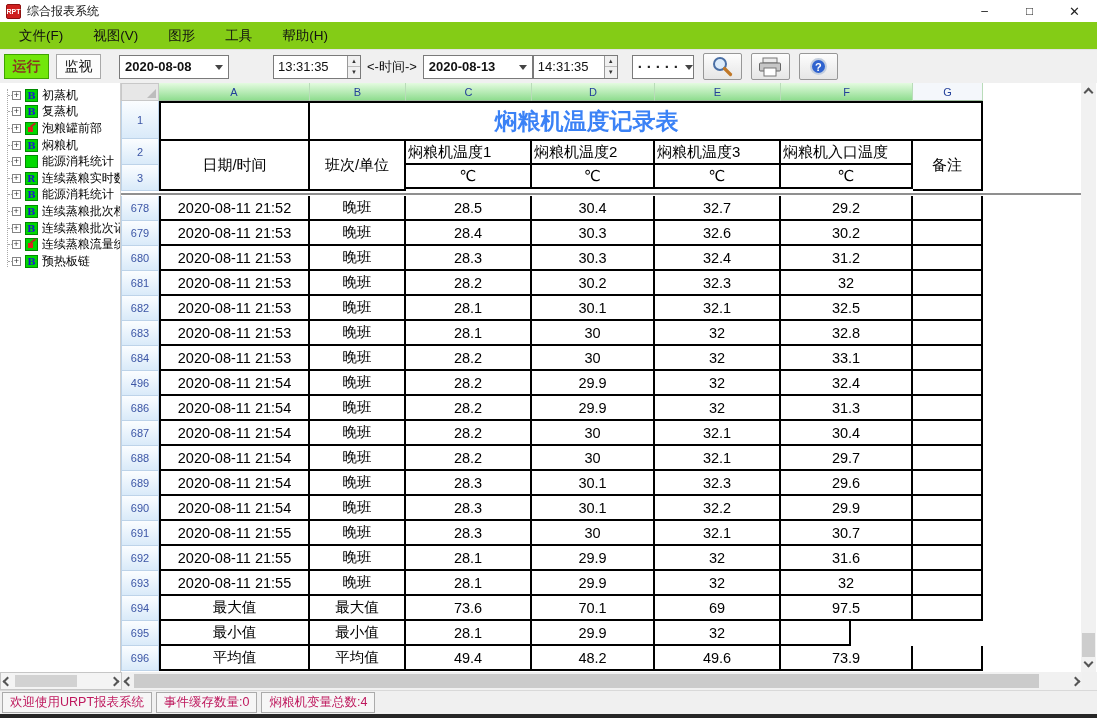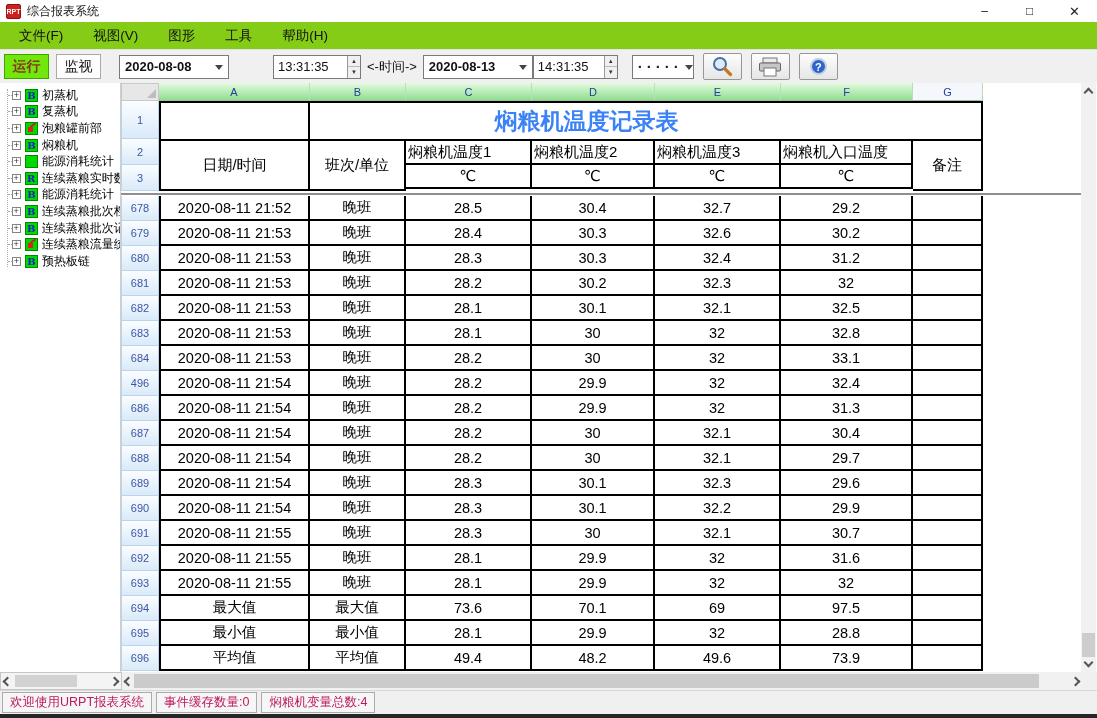--- a/index.html
+++ b/index.html
@@ -554,21 +554,20 @@
           <span class="dc cg w-g"></span>
         </div>
 
         <div class="drow">
           <span class="rn">695</span>
           <span class="dc ca w-a">最小值</span>
           <span class="dc cb w-b">最小值</span>
           <span class="dc cc w-c">28.1</span>
           <span class="dc cd w-d">29.9</span>
           <span class="dc ce w-e">32</span>
-          <span class="dc cf w-f">28.8</span>
           <span class="dc cg w-g"></span>
         </div>
 
         <div class="drow">
           <span class="rn">696</span>
           <span class="dc ca w-a">平均值</span>
           <span class="dc cb w-b">平均值</span>
           <span class="dc cc w-c">49.4</span>
           <span class="dc cd w-d">48.2</span>
           <span class="dc ce w-e">49.6</span>

